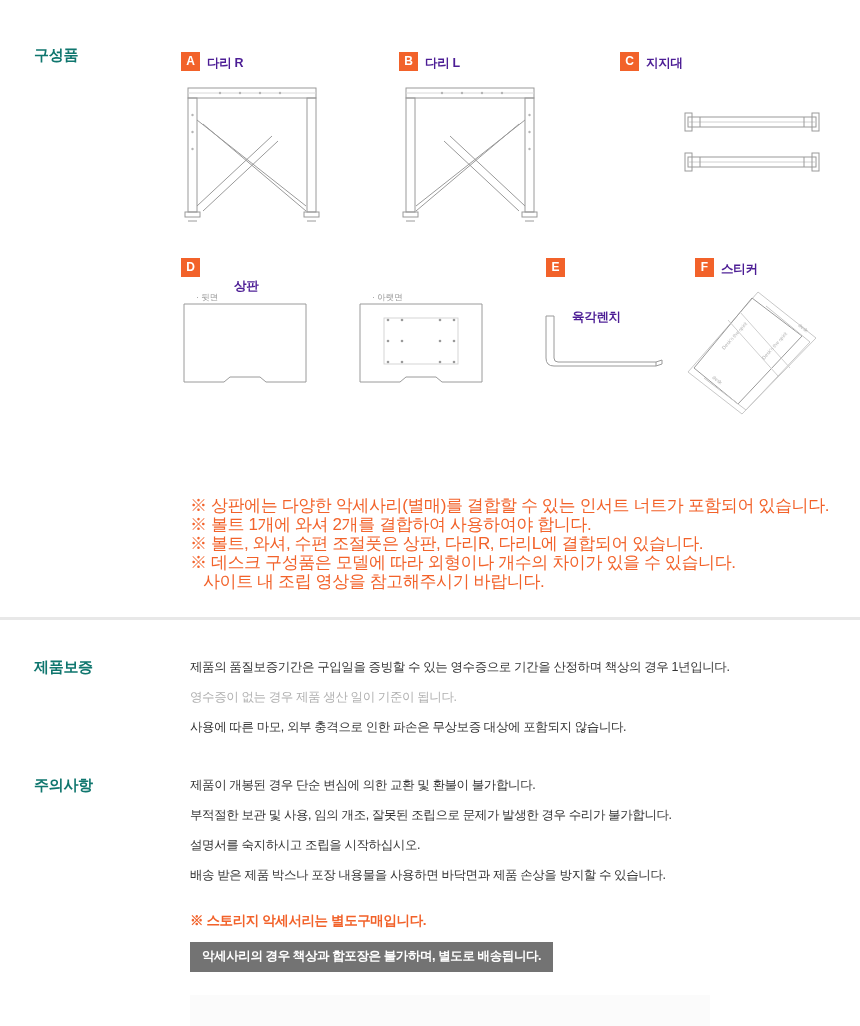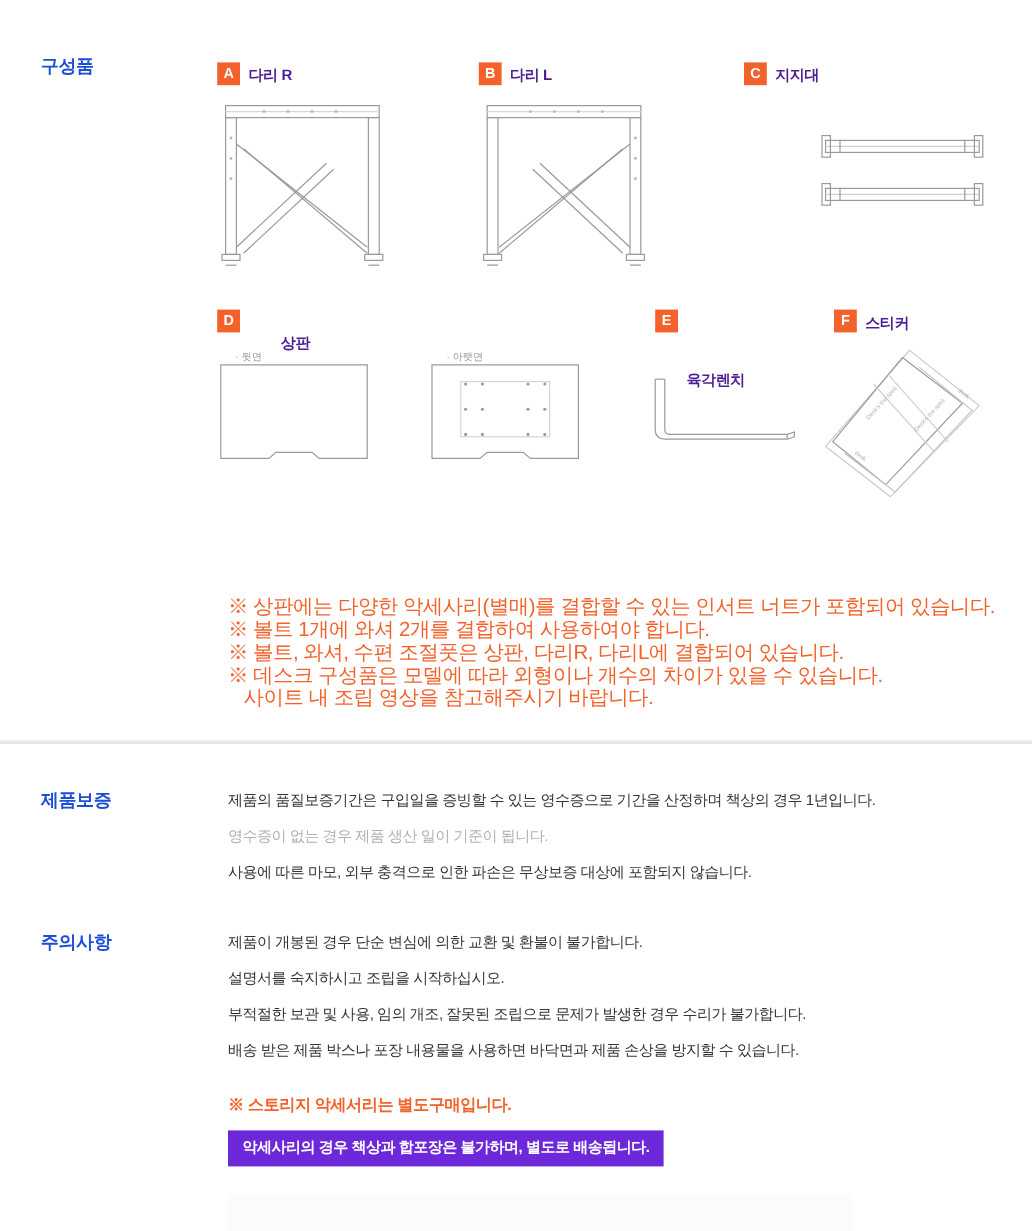--- a/index.html
+++ b/index.html
@@ -14,21 +14,21 @@
     font-family: "Liberation Sans", sans-serif;
     color: #222;
     overflow: hidden;
   }
 
   
   .section-label {
     position: absolute;
     font-size: 15px;
     font-weight: bold;
-    color: #1d4ed8;
+    color: #0f766e;
     letter-spacing: -0.3px;
   }
   #parts-label { left: 34px; top: 46px; }
 
   .part-badge {
     position: absolute;
     width: 19px;
     height: 19px;
     background: #f2622a;
     color: #fff;
@@ -106,21 +106,21 @@
   .orange-strong {
     font-size: 13.5px;
     font-weight: bold;
     color: #f2622a;
     letter-spacing: -0.4px;
     line-height: 30px;
     white-space: nowrap;
   }
   .gray-banner {
     display: inline-block;
-    background: #6d28d9;
+    background: #737373;
     color: #ffffff;
     font-size: 12.5px;
     font-weight: bold;
     letter-spacing: -0.4px;
     padding: 6px 12px 7px 12px;
     margin-top: 6px;
     white-space: nowrap;
   }
 
   .bottom-fade {
@@ -287,21 +287,21 @@
 <div class="section-label" id="warranty-label">제품보증</div>
 <div class="text-block" id="warranty-block">
   <div class="text-line">제품의 품질보증기간은 구입일을 증빙할 수 있는 영수증으로 기간을 산정하며 책상의 경우 1년입니다.</div>
   <div class="text-line muted">영수증이 없는 경우 제품 생산 일이 기준이 됩니다.</div>
   <div class="text-line">사용에 따른 마모, 외부 충격으로 인한 파손은 무상보증 대상에 포함되지 않습니다.</div>
 </div>
 
 <div class="section-label" id="caution-label">주의사항</div>
 <div class="text-block" id="caution-block">
   <div class="text-line">제품이 개봉된 경우 단순 변심에 의한 교환 및 환불이 불가합니다.</div>
+  <div class="text-line">부적절한 보관 및 사용, 임의 개조, 잘못된 조립으로 문제가 발생한 경우 수리가 불가합니다.</div>
   <div class="text-line">설명서를 숙지하시고 조립을 시작하십시오.</div>
-  <div class="text-line">부적절한 보관 및 사용, 임의 개조, 잘못된 조립으로 문제가 발생한 경우 수리가 불가합니다.</div>
   <div class="text-line">배송 받은 제품 박스나 포장 내용물을 사용하면 바닥면과 제품 손상을 방지할 수 있습니다.</div>
   <div style="height:16px"></div>
   <div class="orange-strong">※ 스토리지 악세서리는 별도구매입니다.</div>
   <div><span class="gray-banner">악세사리의 경우 책상과 합포장은 불가하며, 별도로 배송됩니다.</span></div>
 </div>
 
 <div class="bottom-fade"></div>
 
 </body></html>

